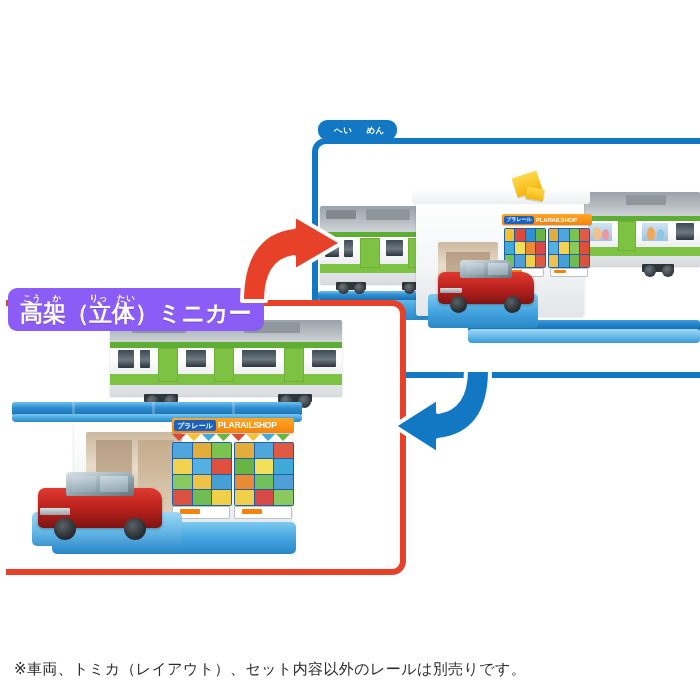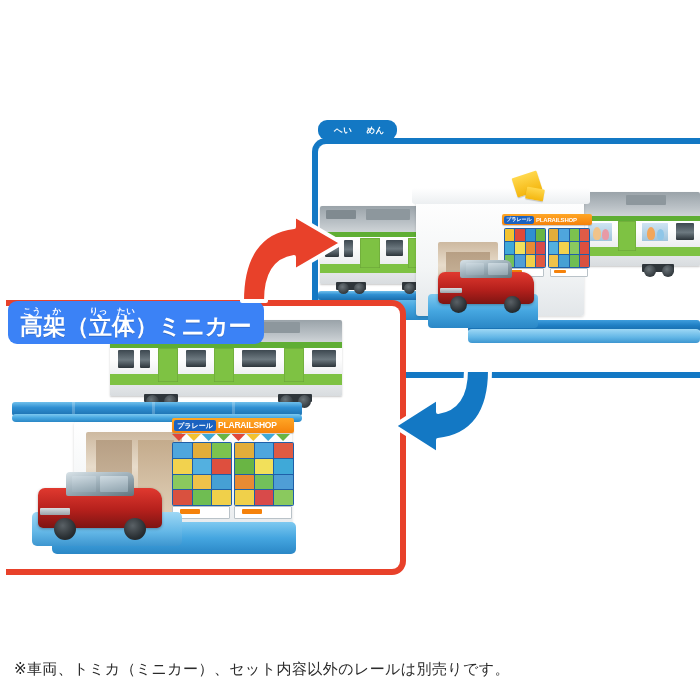--- a/index.html
+++ b/index.html
@@ -12,21 +12,21 @@
              border:6px solid #1378c4;border-radius:14px;border-right:none;
              border-top-right-radius:0;border-bottom-right-radius:0;}
   .panel-bottom{left:6px;top:300px;width:400px;height:275px;
              border:6px solid #e8412a;border-radius:14px;border-left:none;
              border-top-left-radius:0;border-bottom-left-radius:0;}
 
   
   .tab{position:absolute;box-sizing:border-box;padding:3px 12px 6px 12px;
        color:#fff;white-space:nowrap;line-height:1;}
   .tab-blue{left:318px;top:120px;background:#1378c4;border-radius:9px;}
-  .tab-red{left:8px;top:301px;background:#3b82f6;border-radius:9px;}
+  .tab-red{left:8px;top:288px;background:#8b5cf6;border-radius:9px;}
   .ruby-row{font-size:8.5px;letter-spacing:.5px;height:11px;font-weight:bold;
             display:flex;align-items:flex-end;}
   .ruby-row span{display:inline-block;}
   .tab-main{font-size:23px;font-weight:bold;letter-spacing:0px;
             text-shadow:0 1px 0 rgba(0,0,0,.18);}
 
   
   .arrow{position:absolute;}
   .arrow-up{left:238px;top:213px;}
   .arrow-down{left:392px;top:368px;}
@@ -390,13 +390,13 @@
 </div>
 
 <svg class="arrow arrow-up" width="112" height="92" viewBox="0 0 112 92">
   <path d="M4 88 C4 46 20 18 56 14 L56 2 L104 30 L56 58 L56 44 C36 47 28 62 28 88 Z" fill="#e8412a" stroke="#ffffff" stroke-width="4" stroke-linejoin="round"></path>
 </svg>
 
 <svg class="arrow arrow-down" width="104" height="90" viewBox="0 0 104 90">
   <path d="M98 2 C98 42 82 68 46 72 L46 86 L2 58 L46 30 L46 44 C66 41 74 26 74 2 Z" fill="#1378c4" stroke="#ffffff" stroke-width="4" stroke-linejoin="round"></path>
 </svg>
 
-<div class="footnote">※車両、トミカ（ミニカー）、セット内容以外のレールは別売りです。</div>
+<div class="footnote">※車両、トミカ（レイアウト）、セット内容以外のレールは別売りです。</div>
 
 </body></html>

